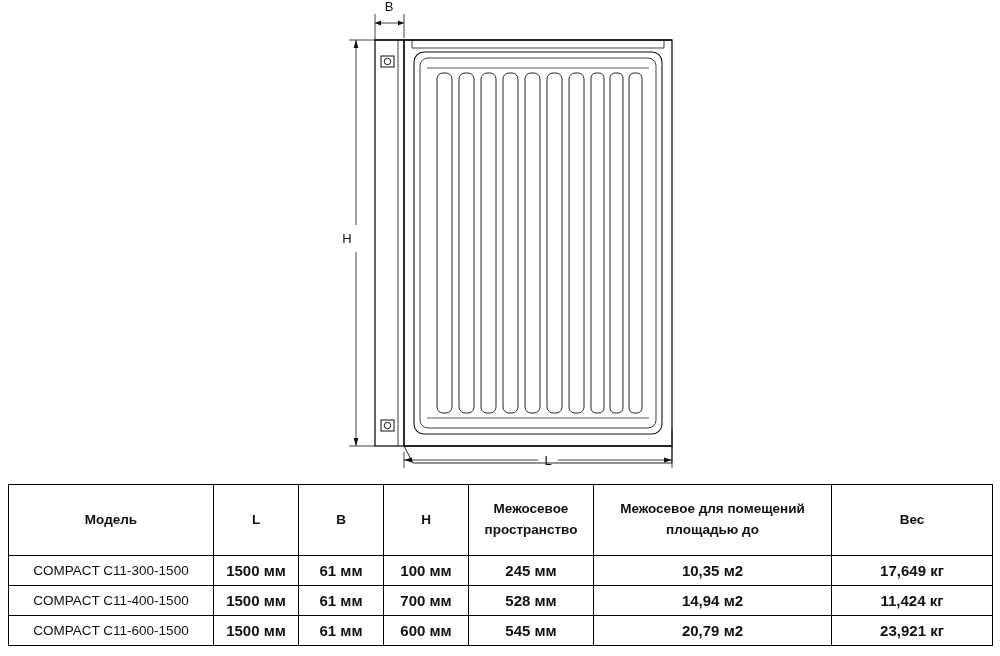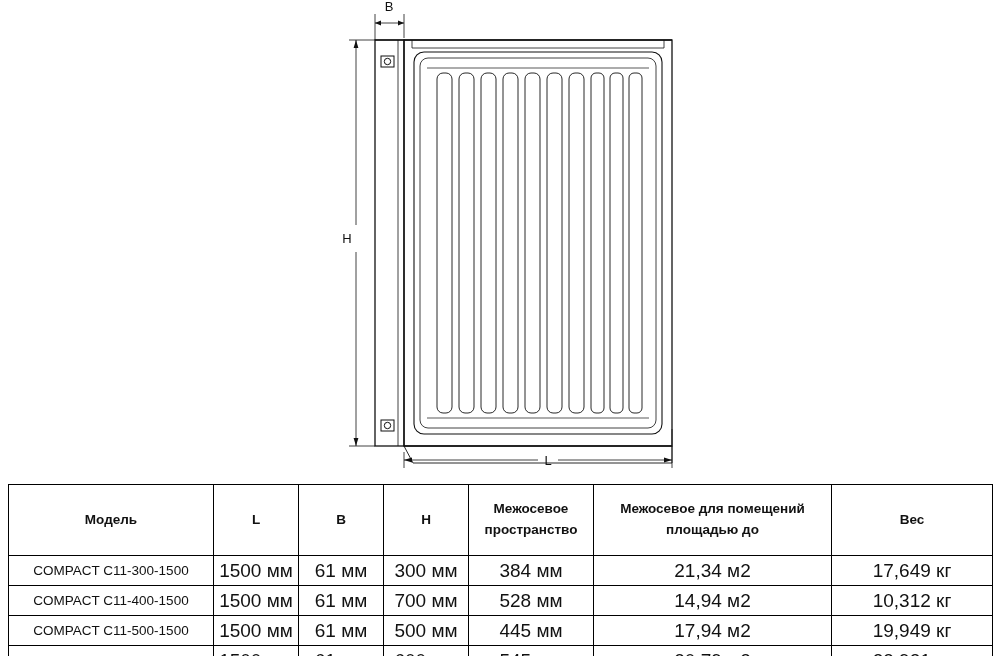--- a/index.html
+++ b/index.html
@@ -57,22 +57,22 @@
     color: #111111;
   }
   table.spec thead th {
     height: 66px;
     font-weight: bold;
     font-size: 13.5px;
     line-height: 1.55;
   }
   table.spec tbody td {
     height: 25px;
-    font-weight: normal;
-    font-size: 19px;
+    font-weight: bold;
+    font-size: 15px;
   }
   table.spec tbody td.model {
     font-weight: normal;
     font-size: 13.5px;
   }
   .th-two-line span {
     display: block;
     text-align: center;
   }
 </style>
@@ -181,42 +181,33 @@
           <span>площадью до</span>
         </th>
         <th>Вес</th>
       </tr>
     </thead>
     <tbody>
       <tr>
         <td class="model">COMPACT C11-300-1500</td>
         <td>1500 мм</td>
         <td>61 мм</td>
-        <td>300 мм</td>
-        <td>384 мм</td>
-        <td>21,34 м2</td>
+        <td>100 мм</td>
+        <td>245 мм</td>
+        <td>10,35 м2</td>
         <td>17,649 кг</td>
       </tr>
       <tr>
         <td class="model">COMPACT C11-400-1500</td>
         <td>1500 мм</td>
         <td>61 мм</td>
         <td>700 мм</td>
         <td>528 мм</td>
         <td>14,94 м2</td>
-        <td>10,312 кг</td>
-      </tr>
-      <tr>
-        <td class="model">COMPACT C11-500-1500</td>
-        <td>1500 мм</td>
-        <td>61 мм</td>
-        <td>500 мм</td>
-        <td>445 мм</td>
-        <td>17,94 м2</td>
-        <td>19,949 кг</td>
+        <td>11,424 кг</td>
       </tr>
       <tr>
         <td class="model">COMPACT C11-600-1500</td>
         <td>1500 мм</td>
         <td>61 мм</td>
         <td>600 мм</td>
         <td>545 мм</td>
         <td>20,79 м2</td>
         <td>23,921 кг</td>
       </tr>

